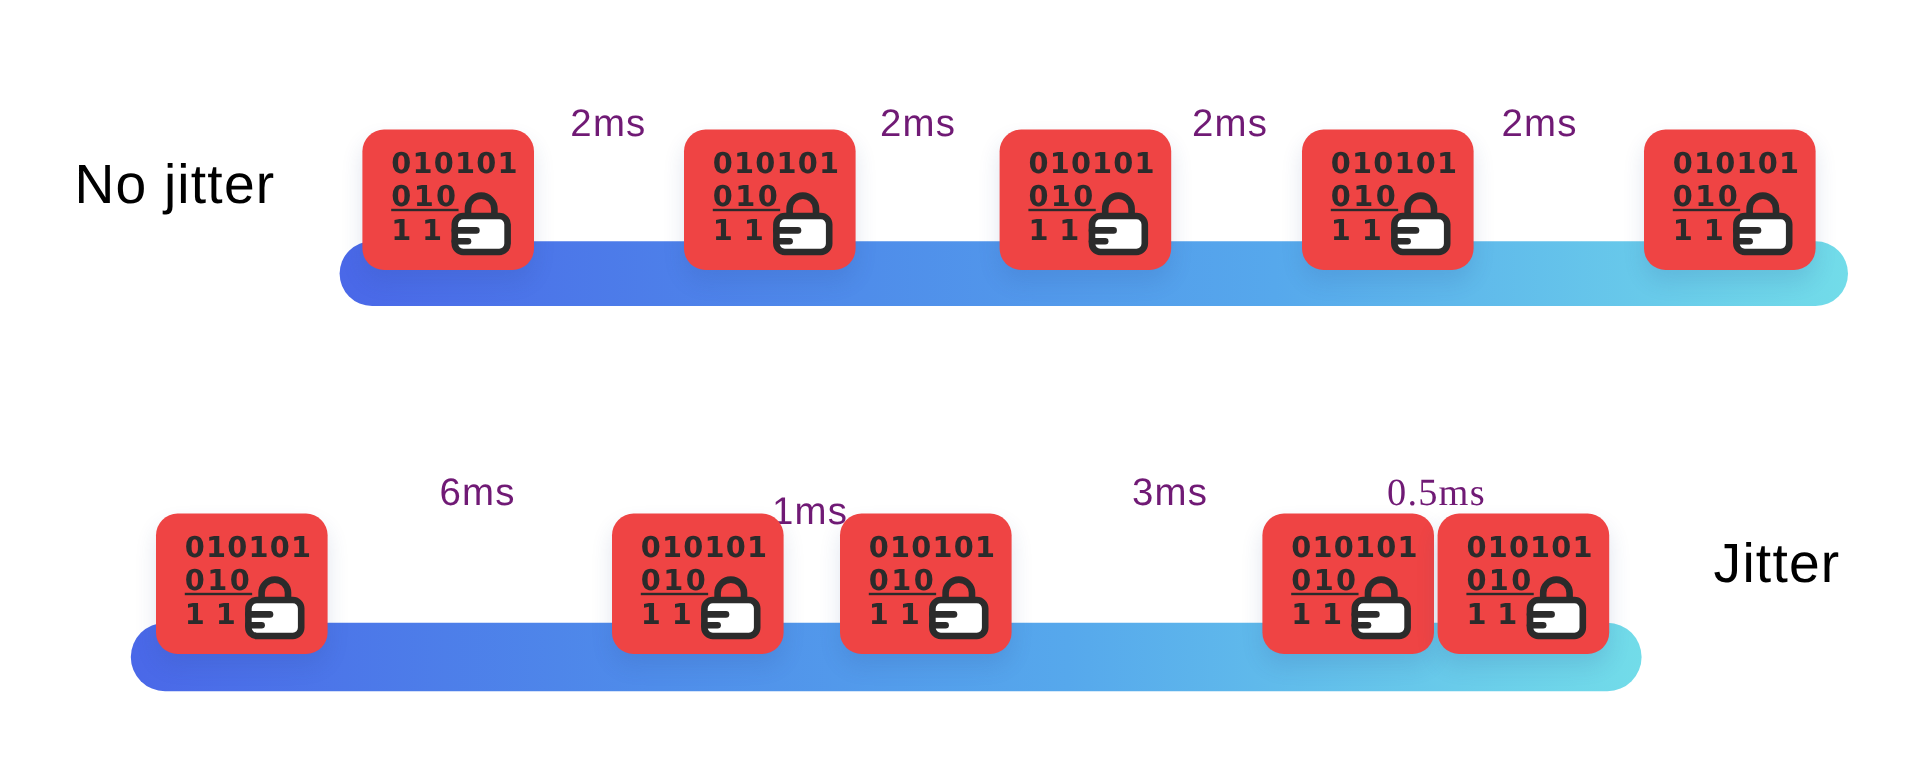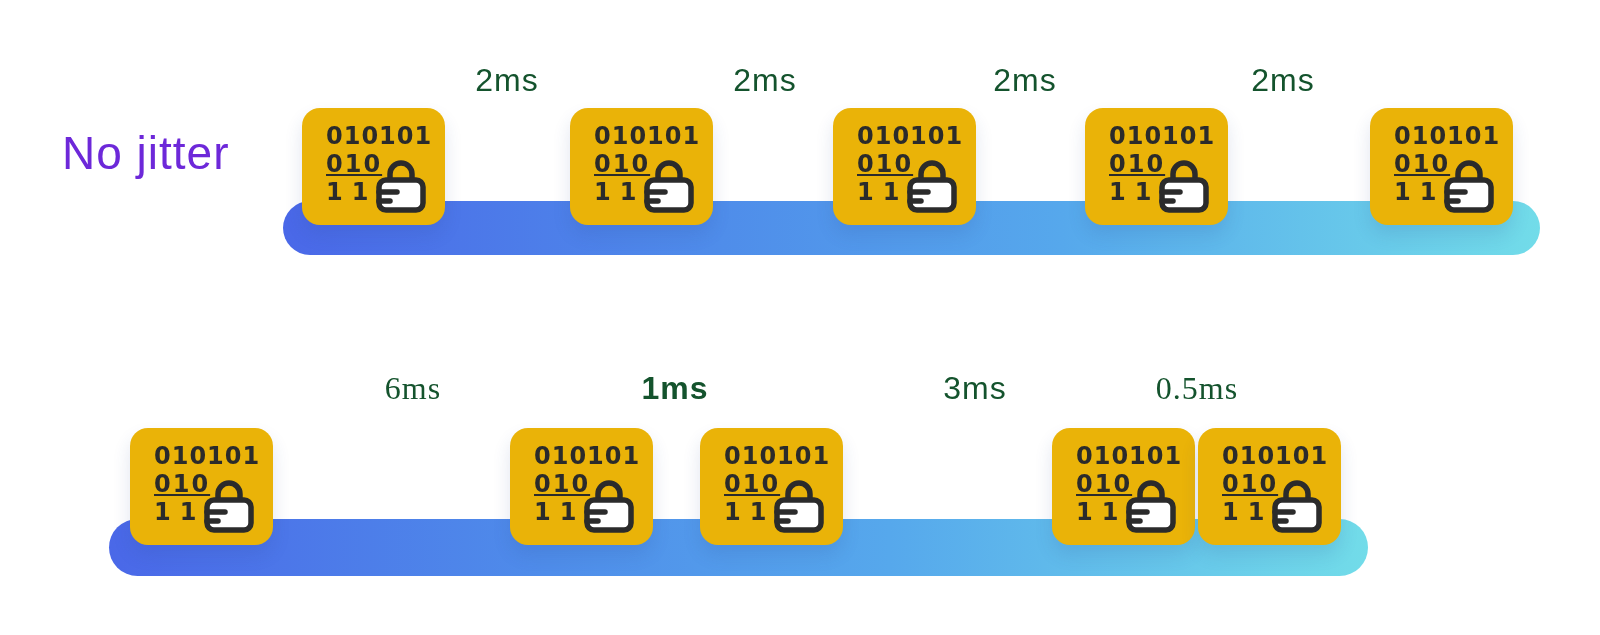--- a/index.html
+++ b/index.html
@@ -15,48 +15,49 @@
   .bar{
     position:absolute;
     background:linear-gradient(90deg,#4a68e8 0%,#4f8dea 35%,#56a8ec 62%,#72dce9 100%);
   }
   .bar-top{left:283px;top:201px;width:1257px;height:54px;border-radius:27px;}
   .bar-bottom{left:109px;top:519px;width:1259px;height:57px;border-radius:29px;}
 
   
   .packet{
     position:absolute;width:143px;height:117px;
-    background:#eab308;border-radius:18px;
+    background:#ef4444;border-radius:18px;
     box-shadow:0 10px 18px rgba(45,70,140,0.14);
   }
   .bin{
     position:absolute;left:24px;top:14px;
     color:#2b2b2b;
     font-family:"DejaVu Sans", sans-serif;
     font-weight:800;font-size:24px;line-height:28px;
   }
   .bin .l1{letter-spacing:1px;}
   .bin .l2{letter-spacing:2px;text-decoration:underline;}
   .bin .l3{letter-spacing:9px;}
   .lock{
     position:absolute;right:12px;bottom:10px;
     width:64px;height:64px;
   }
 
   
   .gap-label{
     position:absolute;transform:translateX(-50%);
-    font-size:32px;color:#14532d;letter-spacing:1px;
+    font-size:32px;color:#701a75;letter-spacing:1px;
     white-space:nowrap;
+    margin-top:22px;
   }
 
   
   .row-title{
     position:absolute;
-    font-size:46px;color:#6d28d9;letter-spacing:1px;
+    font-size:46px;color:#000000;letter-spacing:1px;
     white-space:nowrap;
   }
   .title-no-jitter{left:62px;top:126px;}
   .title-jitter{left:1428px;top:442px;}
 </style>
 </head>
 <body>
 
 <div class="stage">
 
@@ -128,25 +129,26 @@
       <div class="l3">11</div>
     </div>
     <svg class="lock" viewBox="0 0 64 64">
       <path d="M21 31 v-8 a11 11 0 0 1 22 0 v8" fill="none" stroke="#2b2b2b" stroke-width="5.5" stroke-linecap="round"></path>
       <rect x="10" y="29" width="44" height="30" rx="7" fill="#ffffff" stroke="#2b2b2b" stroke-width="5.5"></rect>
       <line x1="10" y1="41" x2="28" y2="41" stroke="#2b2b2b" stroke-width="5.5" stroke-linecap="round"></line>
       <line x1="10" y1="50" x2="21" y2="50" stroke="#2b2b2b" stroke-width="5.5" stroke-linecap="round"></line>
     </svg>
   </div>
 
+  <div class="row-title title-jitter">Jitter</div>
 
   <div class="bar bar-bottom"></div>
 
-  <div class="gap-label" style="left:413px;top:370px;font-family:Liberation Serif, serif;">6ms</div>
-  <div class="gap-label" style="left:675px;top:370px;font-weight:bold;">1ms</div>
+  <div class="gap-label" style="left:398px;top:370px;">6ms</div>
+  <div class="gap-label" style="left:675px;top:386px;">1ms</div>
   <div class="gap-label" style="left:975px;top:370px;">3ms</div>
   <div class="gap-label" style="left:1197px;top:370px;font-family:Liberation Serif, serif;">0.5ms</div>
 
   <div class="packet" style="left:130px;top:428px;">
     <div class="bin">
       <div class="l1">010101</div>
       <div class="l2">010</div>
       <div class="l3">11</div>
     </div>
     <svg class="lock" viewBox="0 0 64 64">

